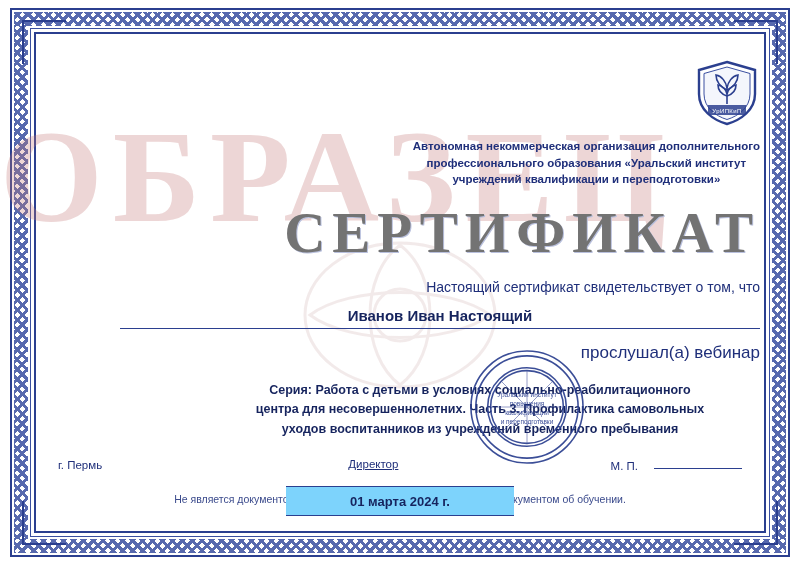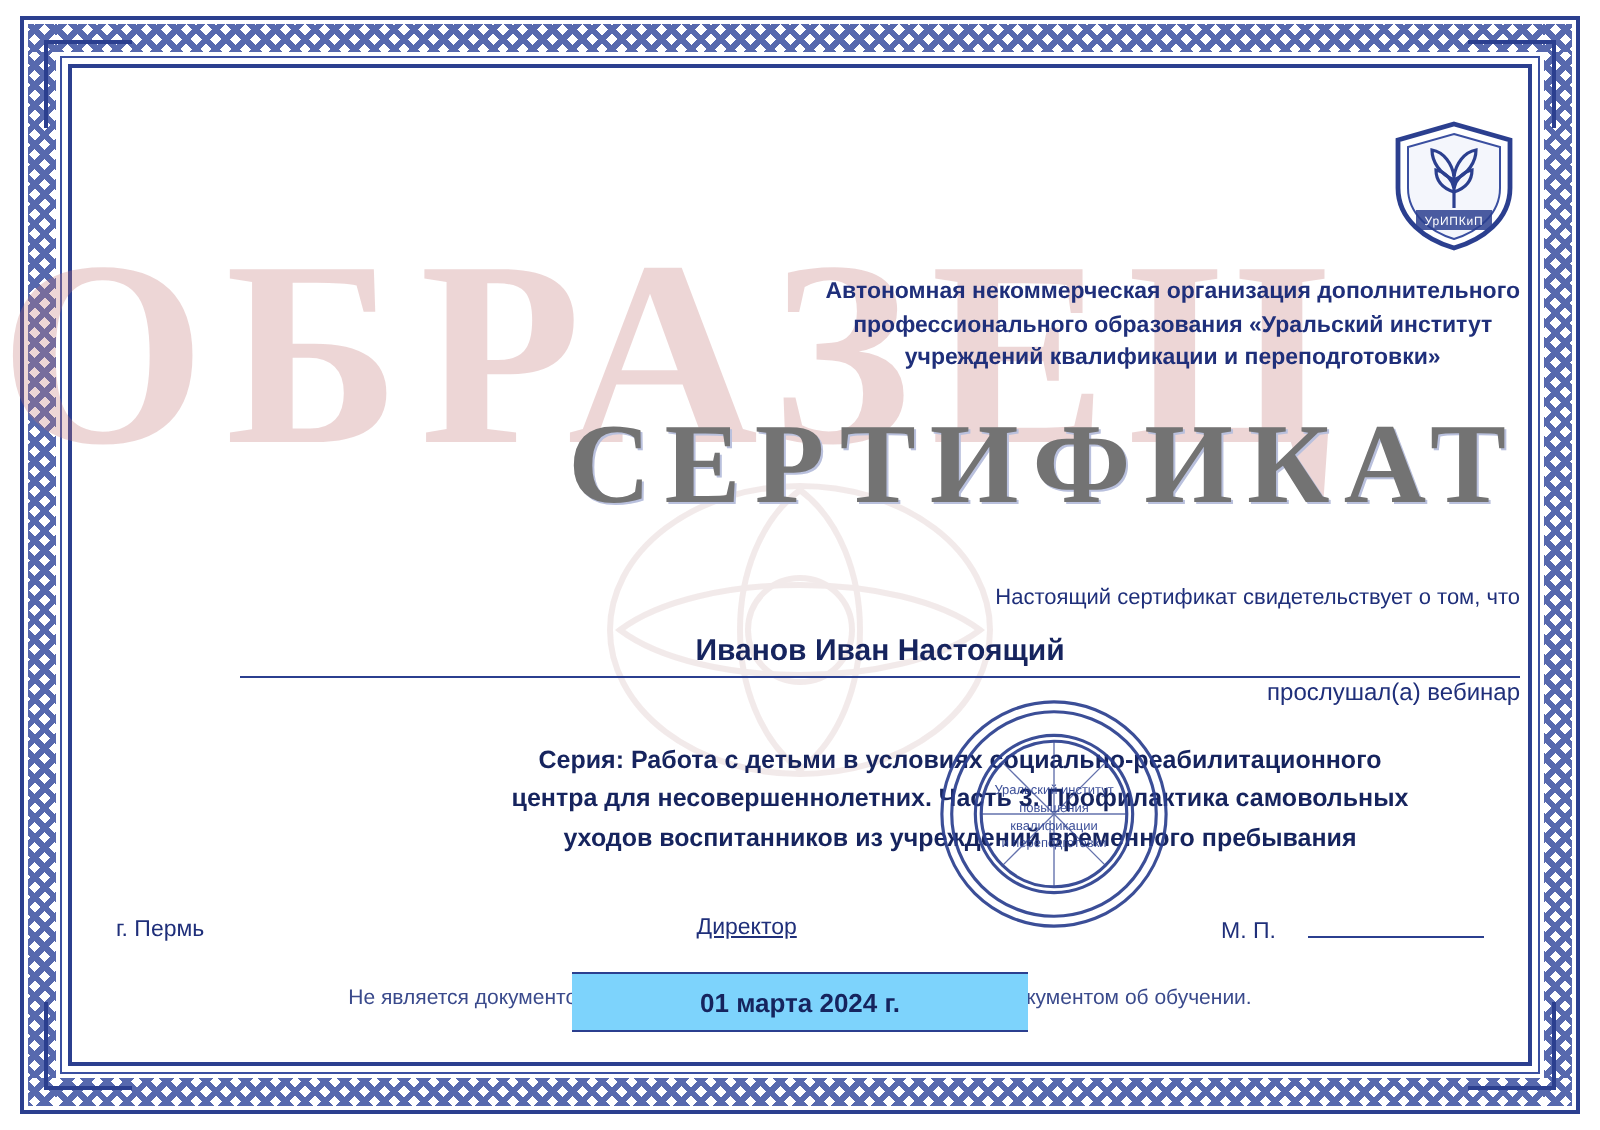--- a/index.html
+++ b/index.html
@@ -117,22 +117,22 @@
     font-family: Liberation Serif, serif;
     font-size: 57px;
     font-weight: bold;
     letter-spacing: 7px;
     color: #737373;
     text-shadow: 1px 1px 0 #b9c0dd;
     white-space: nowrap;
   }
 
   .attest {
-    margin-top: 28px;
-    font-size: 11px;
+    margin-top: 14px;
+    font-size: 14px;
     color: #1f2f7a;
   }
 
   .name-block {
     margin-top: 12px;
     width: 640px;
     text-align: center;
   }
   .name-text {
     font-size: 15px;
@@ -140,21 +140,22 @@
     color: #16245e;
     padding-bottom: 4px;
   }
   .name-rule {
     height: 1px;
     background: #2b3f8f;
     width: 100%;
   }
 
   .listened {
-    font-size: 12px;
+    margin-top: 14px;
+    font-size: 17px;
     color: #1f2f7a;
   }
 
   .course {
     margin-top: 18px;
     width: 560px;
     text-align: center;
     font-size: 12.5px;
     font-weight: bold;
     line-height: 1.55;

